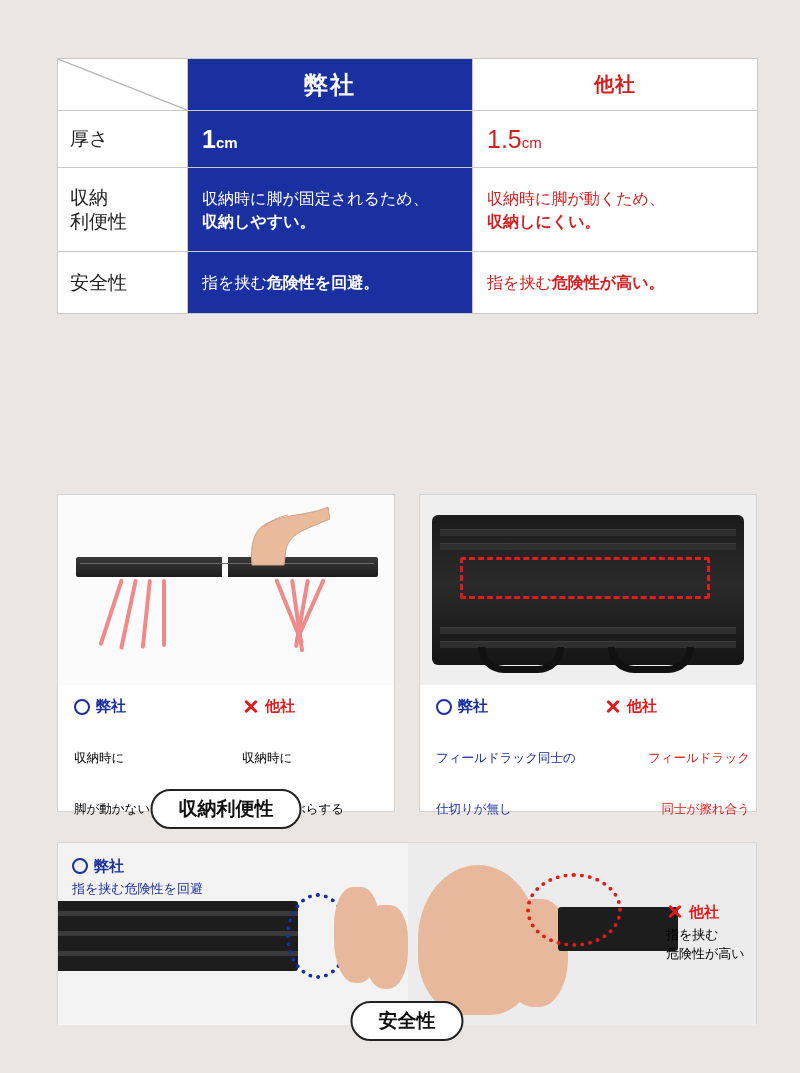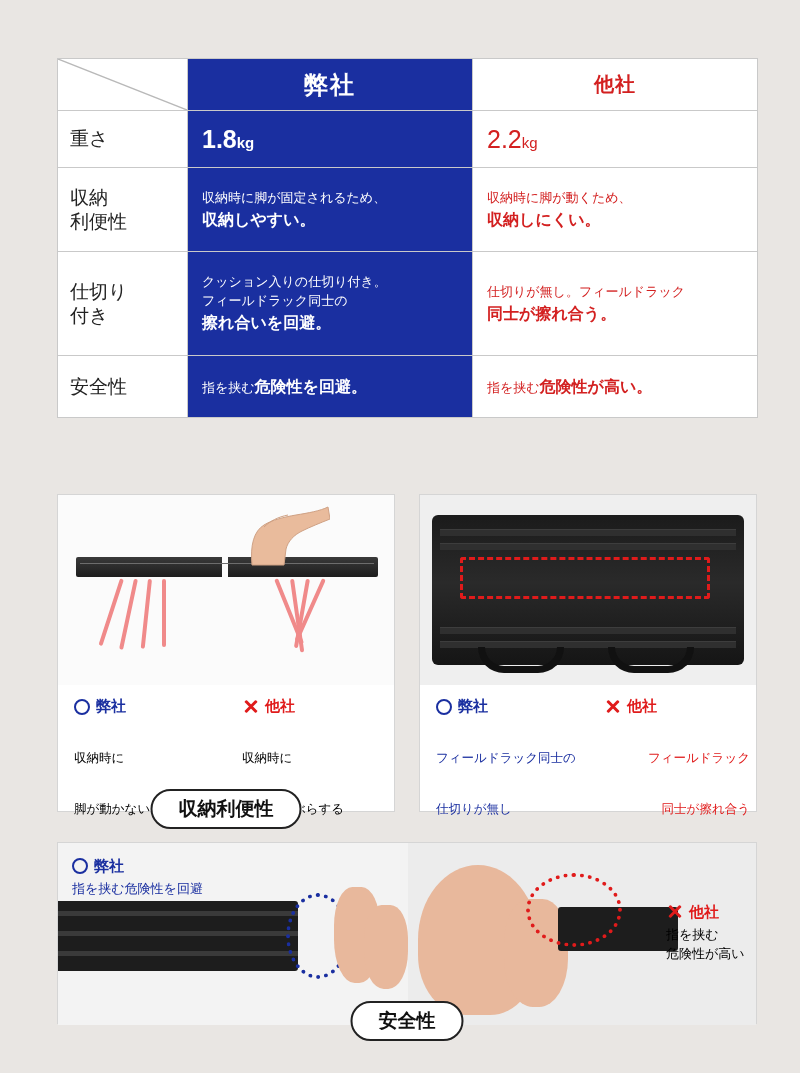--- a/index.html
+++ b/index.html
@@ -78,21 +78,21 @@
     line-height: 1.45;
   }
   .cell-other {
     background: #fff;
     color: #d32020;
     padding: 10px 14px;
     line-height: 1.45;
   }
   .big { font-size: 25px; font-weight: bold; }
   .unit { font-size: 15px; font-weight: bold; }
-  .sm  { font-size: 13px; }
+  .sm  { font-size: 16px; }
   .md  { font-size: 16px; font-weight: bold; }
   .num-other { font-size: 25px; }
 
   .r-thin { height: 42px; }
   .r-tall { height: 84px; }
   .r-xtall { height: 104px; }
   .r-mid { height: 62px; }
 
   
   .panel {
@@ -250,61 +250,46 @@
           <tr>
         <th class="hdr-blank">
           <svg class="slash" viewBox="0 0 130 52" preserveAspectRatio="none">
             <line x1="0" y1="0" x2="130" y2="52" stroke="#b9b9b9" stroke-width="1.4"></line>
           </svg>
         </th>
         <th class="hdr-ours">弊社</th>
         <th class="hdr-other">他社</th>
       </tr>
 
-
       <tr class="r-thin">
-        <td class="lbl">重さ</td>
+        <td class="lbl">厚さ</td>
         <td class="cell-ours">
-          <span class="big">1.8</span><span class="unit">kg</span>
+          <span class="big">1</span><span class="unit">cm</span>
         </td>
         <td class="cell-other">
-          <span class="num-other">2.2</span><span class="unit" style="font-weight:normal">kg</span>
+          <span class="num-other">1.5</span><span class="unit" style="font-weight:normal">cm</span>
         </td>
       </tr>
+
 
       <tr class="r-tall">
         <td class="lbl">
           <span>収納</span>
           <span class="l2">利便性</span>
         </td>
         <td class="cell-ours">
           <div class="sm">収納時に脚が固定されるため、</div>
           <div class="md">収納しやすい。</div>
         </td>
         <td class="cell-other">
           <div class="sm">収納時に脚が動くため、</div>
           <div class="md">収納しにくい。</div>
         </td>
       </tr>
 
-      <tr class="r-xtall">
-        <td class="lbl">
-          <span>仕切り</span>
-          <span class="l2">付き</span>
-        </td>
-        <td class="cell-ours">
-          <div class="sm">クッション入りの仕切り付き。</div>
-          <div class="sm">フィールドラック同士の</div>
-          <div class="md">擦れ合いを回避。</div>
-        </td>
-        <td class="cell-other">
-          <div class="sm">仕切りが無し。フィールドラック</div>
-          <div class="md">同士が擦れ合う。</div>
-        </td>
-      </tr>
 
       <tr class="r-mid">
         <td class="lbl">安全性</td>
         <td class="cell-ours">
           <span class="sm">指を挟む</span><span class="md">危険性を回避。</span>
         </td>
         <td class="cell-other">
           <span class="sm">指を挟む</span><span class="md">危険性が高い。</span>
         </td>
       </tr>

